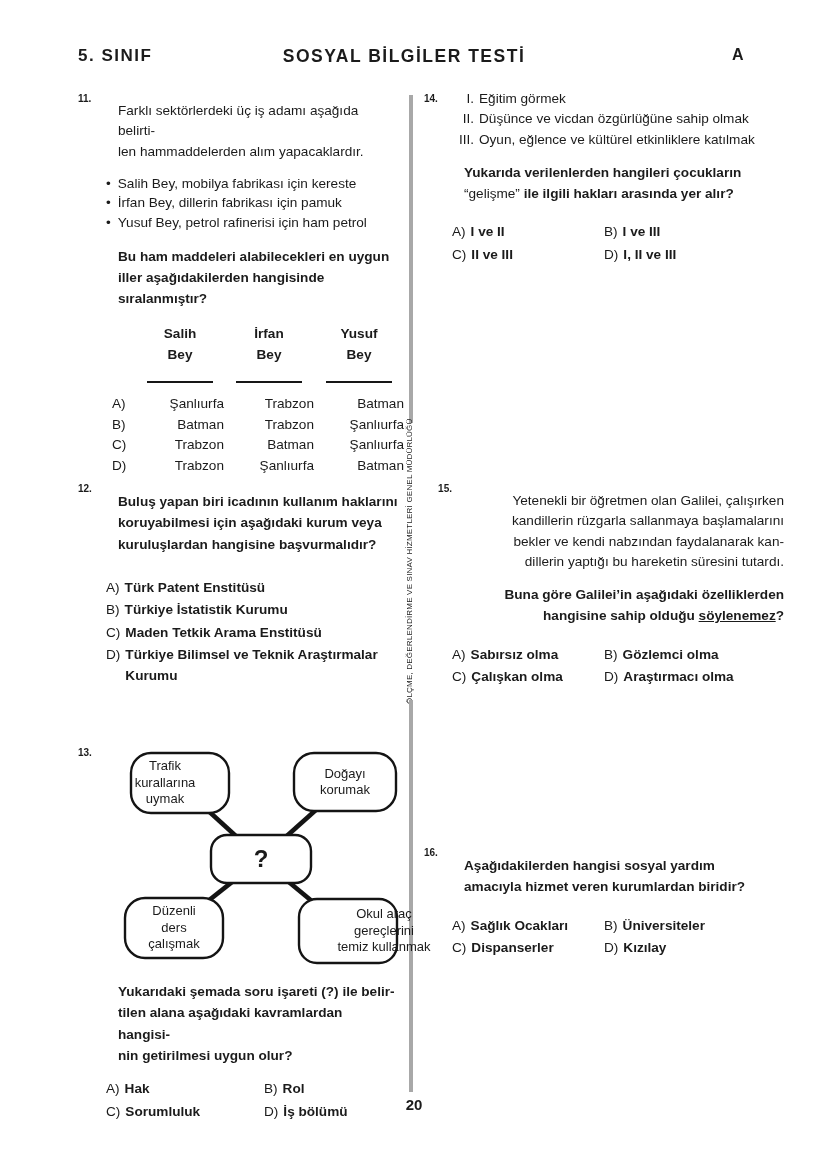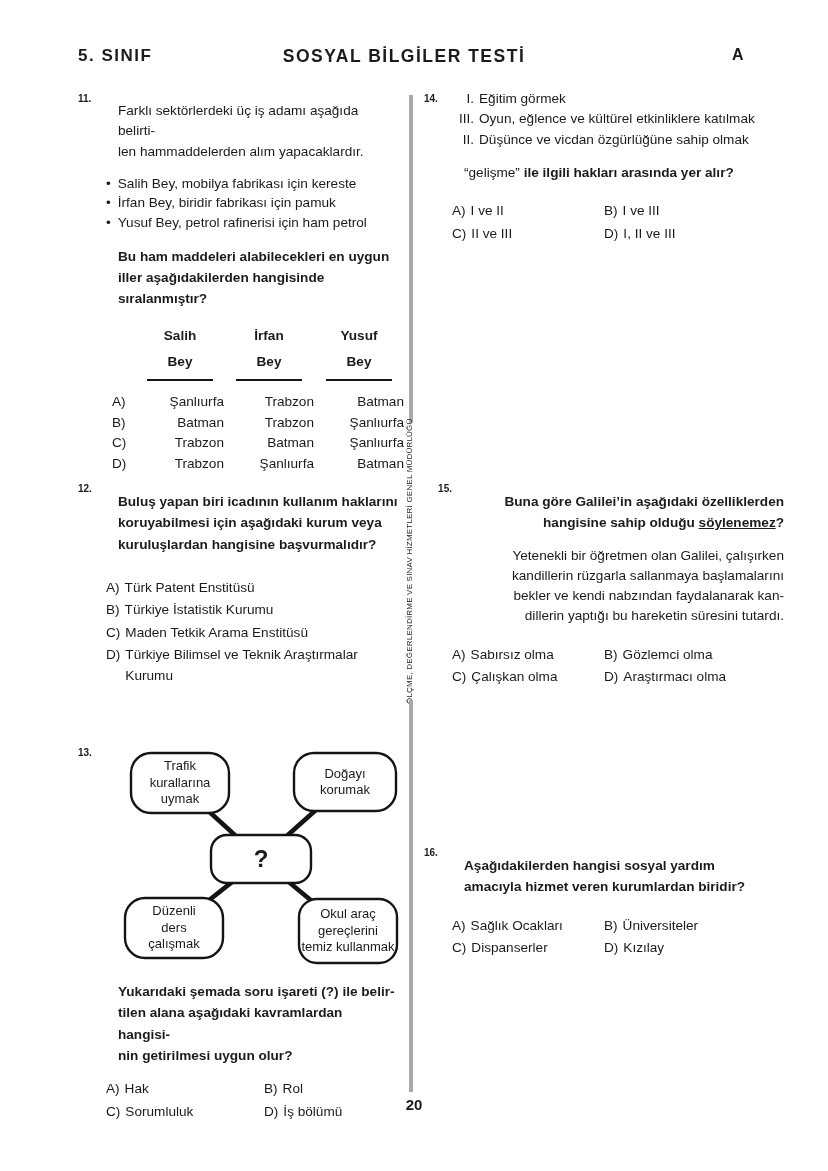--- a/index.html
+++ b/index.html
@@ -49,32 +49,32 @@
   .bdot { flex-shrink: 0; }
 
   
   .q11-stem { margin-top: 13px; }
   .t11 {
     display: grid; grid-template-columns: 30px 88px 90px 90px;
     margin-top: 13px; row-gap: 4.5px; line-height: 16px; align-items: end;
   }
   .th  { font-weight: bold; text-align: center; margin-bottom: 9px; }
   .thu { display: block; width: 66px; margin: 0 auto; border-bottom: 2px solid #171717;
-         padding-bottom: 4px; white-space: pre-line; line-height: 26px; }
+         padding-bottom: 16px; white-space: pre-line; line-height: 21px; }
   .tl  { text-align: left; padding-left: 6px; }
   .td  { text-align: right; }
 
   
   .opts  { display: grid; row-gap: 1.5px; }
   .g1    { grid-template-columns: auto; margin-top: 22px; }
   .g2    { grid-template-columns: 158px auto; margin-top: 16px; }
   .g2r   { grid-template-columns: 152px auto; margin-top: 17px; }
   .opt   { display: flex; gap: 5px; line-height: 21px; }
   .ol    { flex-shrink: 0; }
-  .ot    { white-space: pre-line; }
+  .ot    { white-space: pre-line; font-weight: bold; }
 
   
   .roman-list { }
   .ritem { display: flex; gap: 5px; line-height: 20.3px; }
   .rnum  { width: 22px; text-align: right; flex-shrink: 0; }
 
   .stem-mt { margin-top: 12px; }
 
   
   .diagram { position: relative; width: 290px; height: 222px; margin: 5px 0 0 10px; }
@@ -109,21 +109,21 @@
     <div class="qbody">
       <p class="text">Farklı sektörlerdeki üç iş adamı aşağıda belirti-
 len hammaddelerden alım yapacaklardır.</p>
       <div class="bullets">
         <div class="bullet-row">
           <span class="bdot">•</span>
           <span>Salih Bey, mobilya fabrikası için kereste</span>
         </div>
         <div class="bullet-row">
           <span class="bdot">•</span>
-          <span>İrfan Bey, biridir fabrikası için pamuk</span>
+          <span>İrfan Bey, dillerin fabrikası için pamuk</span>
         </div>
         <div class="bullet-row">
           <span class="bdot">•</span>
           <span>Yusuf Bey, petrol rafinerisi için ham petrol</span>
         </div>
       </div>
       <p class="text bold q11-stem">Bu ham maddeleri alabilecekleri en uygun
 iller aşağıdakilerden hangisinde sıralanmıştır?</p>
       <div class="t11">
         <div></div>
@@ -203,30 +203,30 @@
             <line x1="232" y1="183" x2="145" y2="111"></line>
           </g>
           <g fill="#ffffff" stroke="#141414" stroke-width="2.4">
             <rect x="15" y="5" width="98" height="60" rx="20"></rect>
             <rect x="178" y="5" width="102" height="58" rx="20"></rect>
             <rect x="95" y="87" width="100" height="48" rx="16"></rect>
             <rect x="9" y="150" width="98" height="60" rx="20"></rect>
             <rect x="183" y="151" width="98" height="64" rx="18"></rect>
           </g>
         </svg>
-        <div class="dlabel" style="left:15px;  top:5px;   width:98px;  height:60px;">Trafik
+        <div class="dlabel" style="left:0;  top:5px;   width:98px;  height:60px;">Trafik
 kurallarına
 uymak</div>
         <div class="dlabel" style="left:178px; top:5px;   width:102px; height:58px;">Doğayı
 korumak</div>
         <div class="dlabel dq" style="left:95px; top:87px; width:100px; height:48px;">?</div>
         <div class="dlabel" style="left:9px;   top:150px; width:98px;  height:60px;">Düzenli
 ders
 çalışmak</div>
-        <div class="dlabel" style="left:183px; top:151px; width:98px;  height:64px;">Okul araç
+        <div class="dlabel" style="left:183px; top:151px; width:98px;  height:64px;padding-left:36px;">Okul araç
 gereçlerini
 temiz kullanmak</div>
       </div>
       <p class="text bold q13-stem">Yukarıdaki şemada soru işareti (?) ile belir-
 tilen alana aşağıdaki kavramlardan hangisi-
 nin getirilmesi uygun olur?</p>
       <div class="opts g2">
         <div class="opt">
           <span class="ol">A)</span>
           <span class="ot">Hak</span>
@@ -249,29 +249,30 @@
 
   <section class="q q14">
     <div class="qnum">14.</div>
     <div class="qbody">
       <div class="roman-list">
         <div class="ritem">
           <span class="rnum">I.</span>
           <span>Eğitim görmek</span>
         </div>
         <div class="ritem">
+          <span class="rnum">II.</span>
+          <span>Düşünce ve vicdan özgürlüğüne sahip olmak</span>
+        </div>
+        <div class="ritem">
           <span class="rnum">III.</span>
           <span>Oyun, eğlence ve kültürel etkinliklere katılmak</span>
         </div>
-        <div class="ritem">
-          <span class="rnum">II.</span>
-          <span>Düşünce ve vicdan özgürlüğüne sahip olmak</span>
-        </div>
-      </div>
-      <p class="text bold stem-mt"><span class="nb">“gelişme”</span><span> ile ilgili hakları arasında yer alır?</span></p>
+      </div>
+      <p class="text bold stem-mt"><span>Yukarıda verilenlerden hangileri çocukların
+</span><span class="nb">“gelişme”</span><span> ile ilgili hakları arasında yer alır?</span></p>
       <div class="opts g2r">
         <div class="opt">
           <span class="ol">A)</span>
           <span class="ot">I ve II</span>
         </div>
         <div class="opt">
           <span class="ol">B)</span>
           <span class="ot">I ve III</span>
         </div>
         <div class="opt">
@@ -282,26 +283,26 @@
           <span class="ol">D)</span>
           <span class="ot">I, II ve III</span>
         </div>
       </div>
     </div>
   </section>
 
   <section class="q q15">
     <div class="qnum">15.</div>
     <div class="qbody">
-      <p class="text bold stem-mt"><span>Buna göre Galilei’in aşağıdaki özelliklerden
-hangisine sahip olduğu </span><span class="ul">söylenemez</span><span>?</span></p>
       <p class="text">Yetenekli bir öğretmen olan Galilei, çalışırken
 kandillerin rüzgarla sallanmaya başlamalarını
 bekler ve kendi nabzından faydalanarak kan-
 dillerin yaptığı bu hareketin süresini tutardı.</p>
+      <p class="text bold stem-mt"><span>Buna göre Galilei’in aşağıdaki özelliklerden
+hangisine sahip olduğu </span><span class="ul">söylenemez</span><span>?</span></p>
       <div class="opts g2r">
         <div class="opt">
           <span class="ol">A)</span>
           <span class="ot">Sabırsız olma</span>
         </div>
         <div class="opt">
           <span class="ol">B)</span>
           <span class="ot">Gözlemci olma</span>
         </div>
         <div class="opt">

